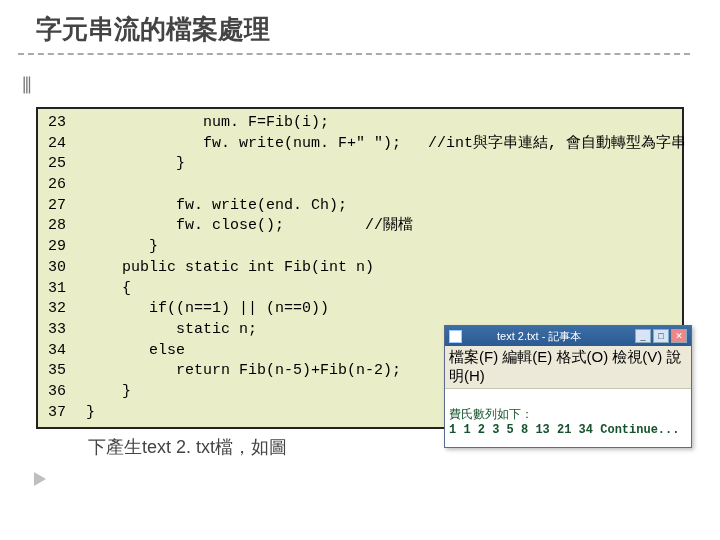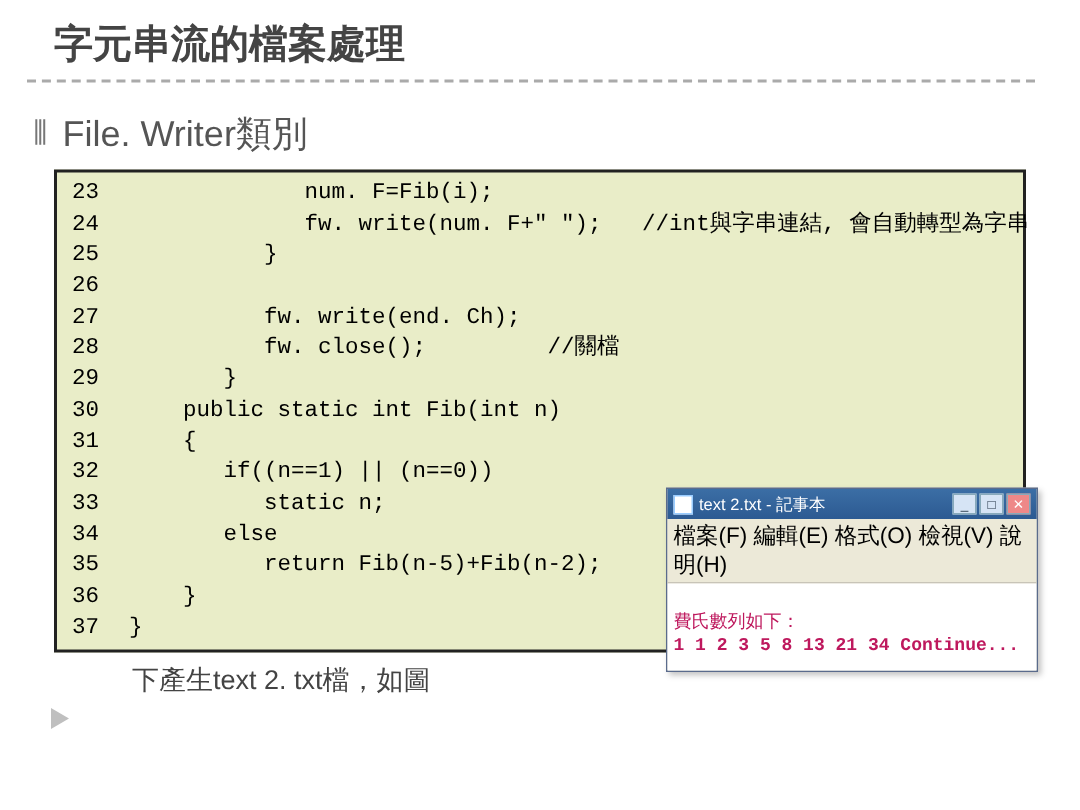--- a/index.html
+++ b/index.html
@@ -87,21 +87,21 @@
     color: #fff;
     padding: 2px 4px;
     height: 20px;
   }
   .np-icon {
     width: 13px; height: 13px;
     background: #fff;
     border: 1px solid #9cf;
     margin-right: 4px;
   }
-  .np-title-text { flex: 1; font-size: 11px; }
+  .np-title-text { flex: 1; font-size: 11px; margin-left: 31px; }
   .np-btns { display: flex; gap: 2px; }
   .np-btn {
     width: 16px; height: 14px;
     background: #d6e4f5;
     border: 1px solid #8ab;
     font-size: 9px;
     line-height: 12px;
     text-align: center;
     color: #234;
   }
@@ -109,21 +109,21 @@
   .np-menu {
     background: #ece9d8;
     padding: 2px 4px;
     color: #000;
     border-bottom: 1px solid #c8c4b8;
     font-size: 15px;
   }
   .np-body {
     background: #fff;
     padding: 17px 4px 10px 4px;
-    color: #be185d;
+    color: #14532d;
     font-family: "Courier New", monospace;
     font-size: 12px;
     white-space: pre;
     min-height: 44px;
   }
   .tri {
     position: absolute;
     left: 34px;
     bottom: 54px;
     width: 0; height: 0;
@@ -134,21 +134,20 @@
 </style>
 </head>
 <body>
 
 <div class="slide">
   <div class="title">字元串流的檔案處理</div>
   <div class="title-underline"></div>
 
   <div class="subtitle-row">
     <span class="bullet">⦀</span>
-    <span class="subtitle">File. Writer類別</span>
   </div>
 
   <div class="code-box">
     <div class="gutter"><span>23</span>
 <span>24</span>
 <span>25</span>
 <span>26</span>
 <span>27</span>
 <span>28</span>
 <span>29</span>

